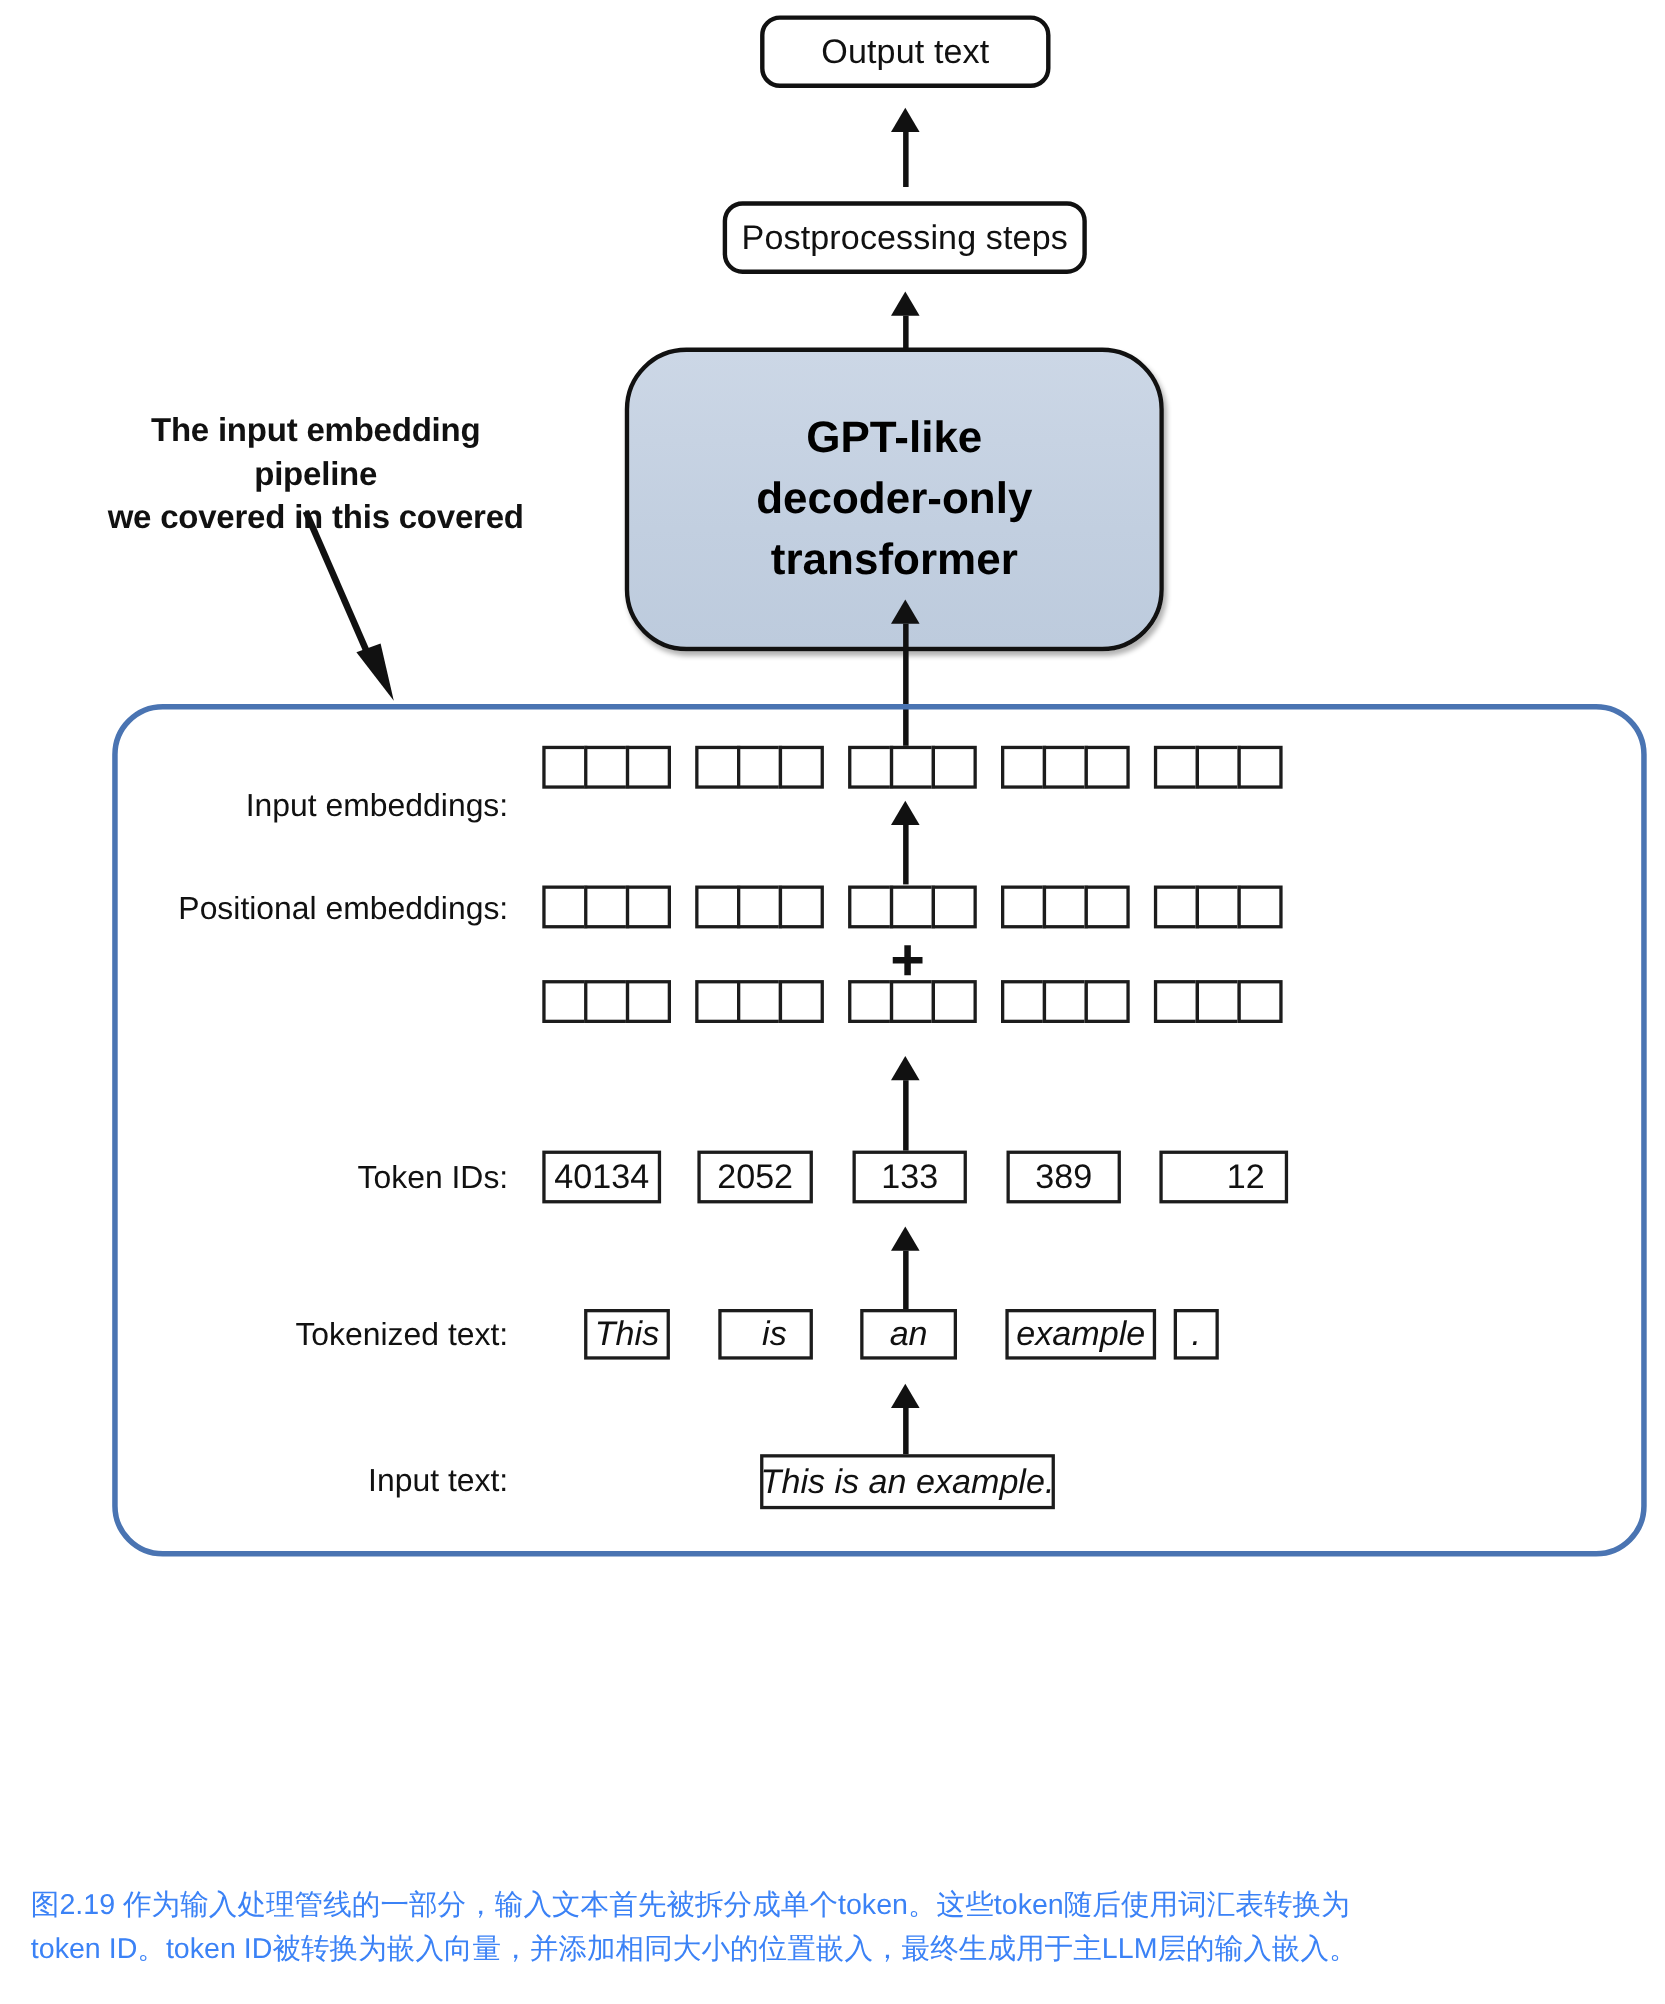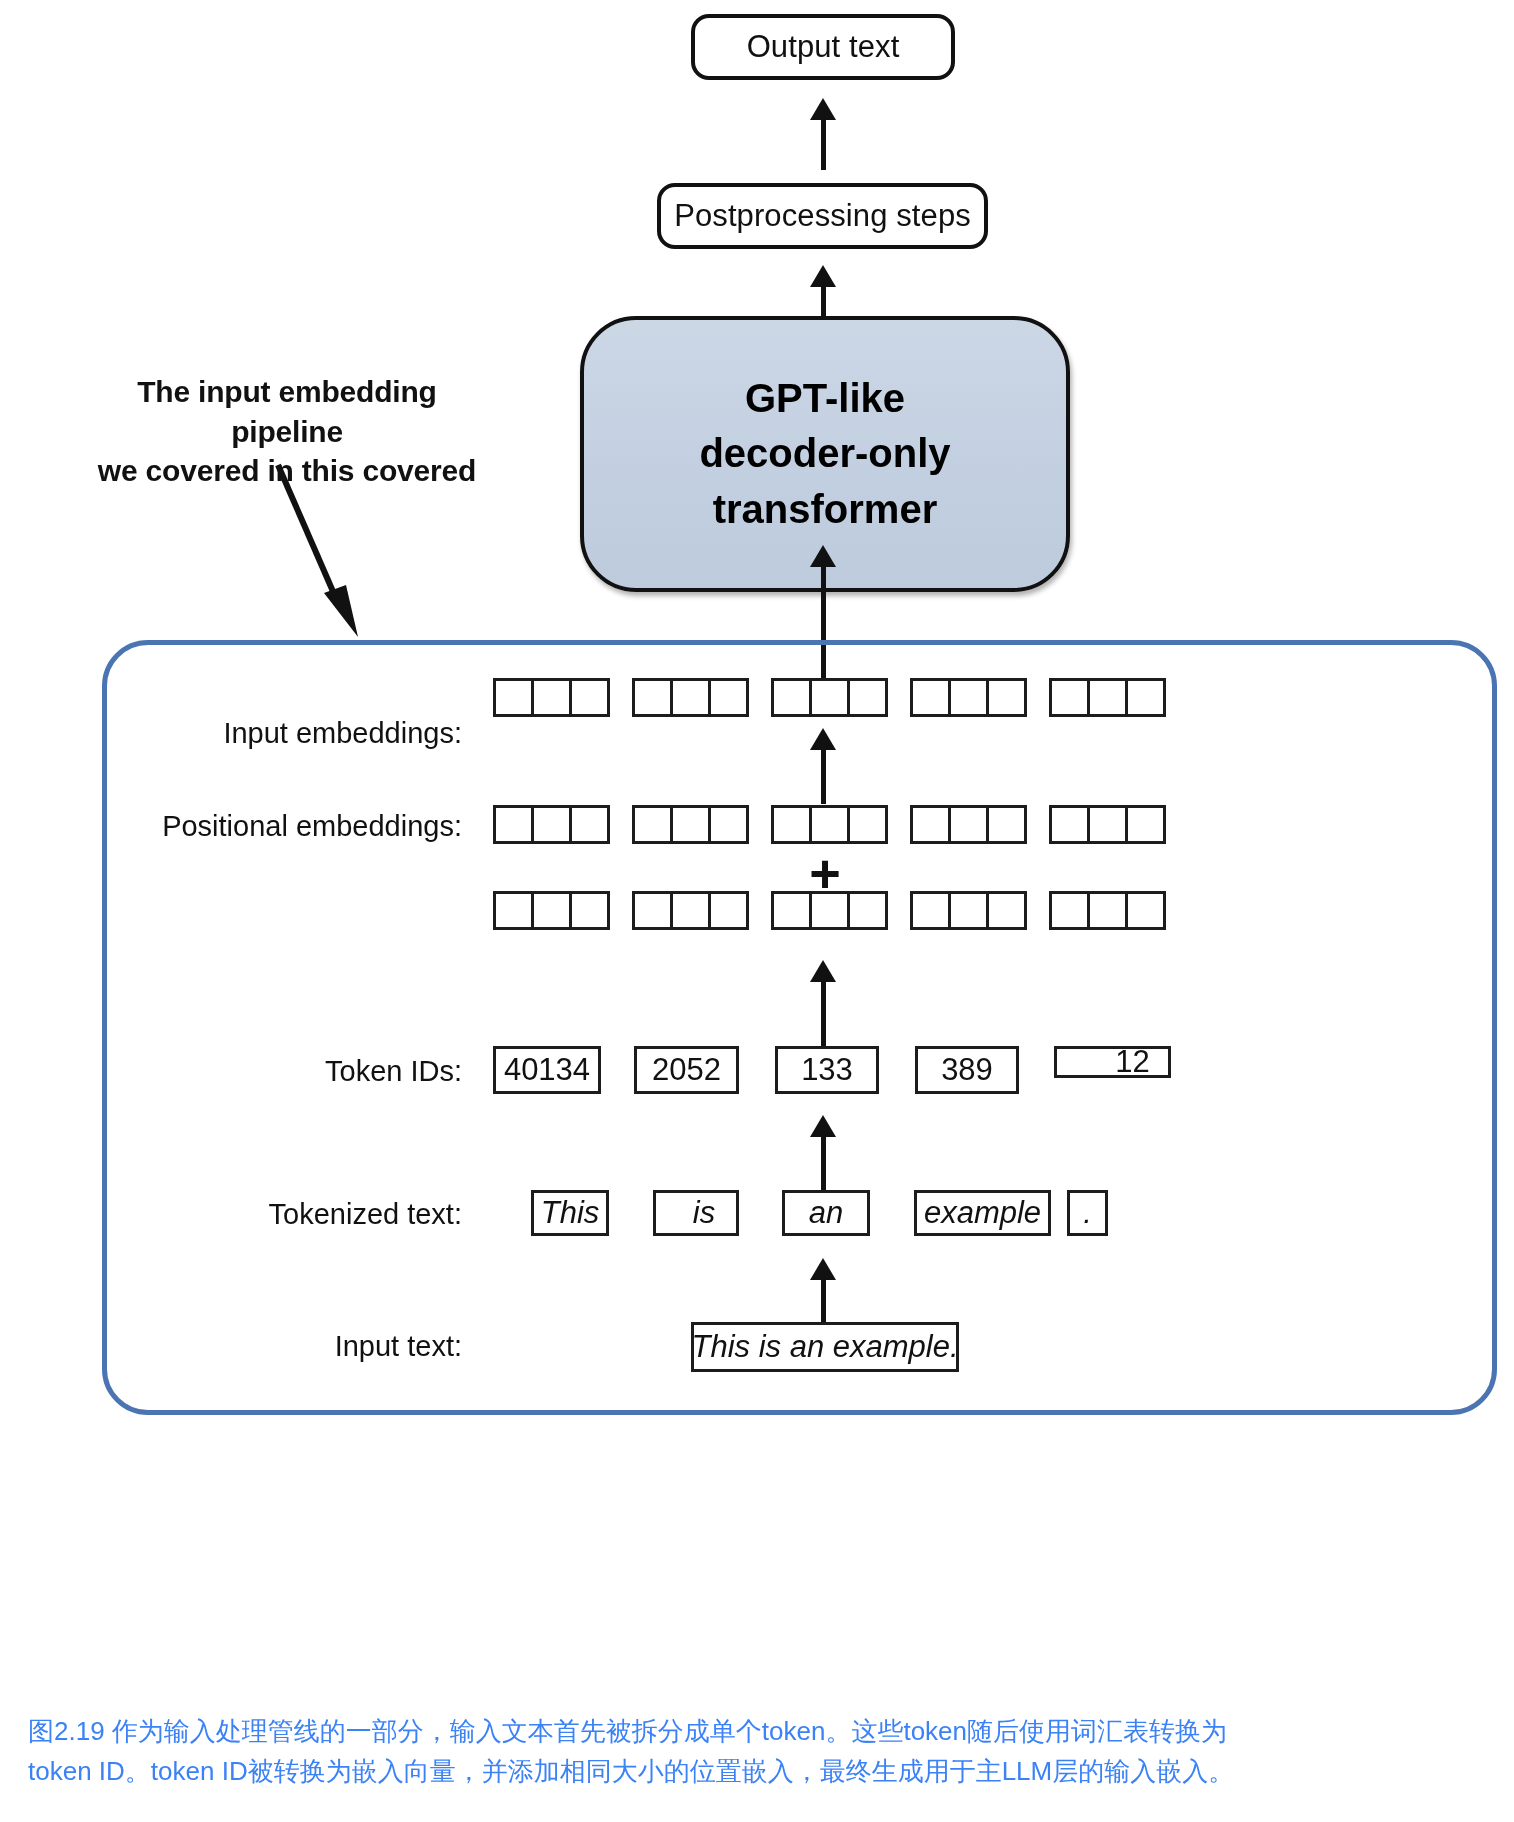--- a/index.html
+++ b/index.html
@@ -19,21 +19,20 @@
     display:flex;align-items:center;justify-content:center;
     font-size:31px;letter-spacing:.1px;color:#111;
   }
 
   
   .gptblock{
     border:4px solid #111;border-radius:56px;
     background:linear-gradient(180deg,#ccd7e6 0%,#c2cfe0 60%,#bdcbdd 100%);
     display:flex;align-items:center;justify-content:center;
     box-shadow:2px 4px 5px rgba(0,0,0,.30);
-    margin-left:12px;
   }
   .gptblock .txt{
     font-weight:bold;font-size:40px;line-height:1.38;text-align:center;color:#000;
   }
 
   
   .pipeline{
     border:5px solid #4a74b2;border-radius:46px;background:transparent;
   }
 
@@ -226,21 +225,21 @@
     <div class="arrowhead"></div>
     <div class="shaft" style="height:66px;"></div>
   </div>
 
   <div class="abs rowlabel" style="left:110px;top:1055px;width:340px;">Token IDs:</div>
 
   <div class="abs valbox" style="left:481px;top:1046px;width:108px;height:48px;">40134</div>
   <div class="abs valbox" style="left:622px;top:1046px;width:105px;height:48px;">2052</div>
   <div class="abs valbox" style="left:763px;top:1046px;width:104px;height:48px;">133</div>
   <div class="abs valbox" style="left:903px;top:1046px;width:104px;height:48px;">389</div>
-  <div class="abs valbox" style="left:1042px;top:1046px;width:117px;height:32px;padding-left:40px;">12</div>
+  <div class="abs valbox" style="left:1042px;top:1046px;width:117px;height:48px;padding-left:40px;">12</div>
 
   <div class="abs arrowv" style="left:798px;top:1115px;width:26px;height:80px;">
     <div class="arrowhead"></div>
     <div class="shaft" style="height:58px;"></div>
   </div>
 
   <div class="abs rowlabel" style="left:110px;top:1198px;width:340px;">Tokenized text:</div>
 
   <div class="abs valbox ital" style="left:519px;top:1190px;width:78px;height:46px;">This</div>
   <div class="abs valbox ital" style="left:641px;top:1190px;width:86px;height:46px;padding-left:16px;">is</div>

